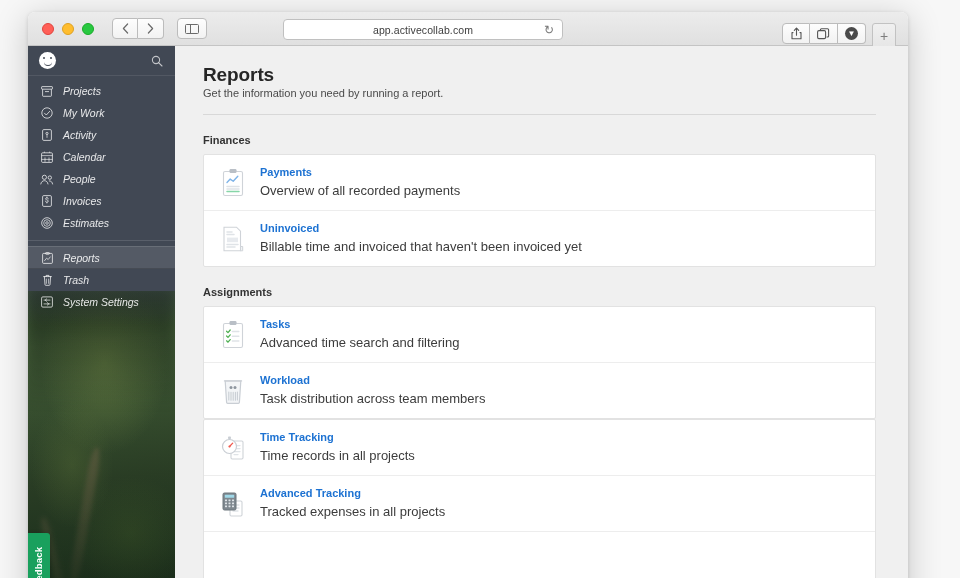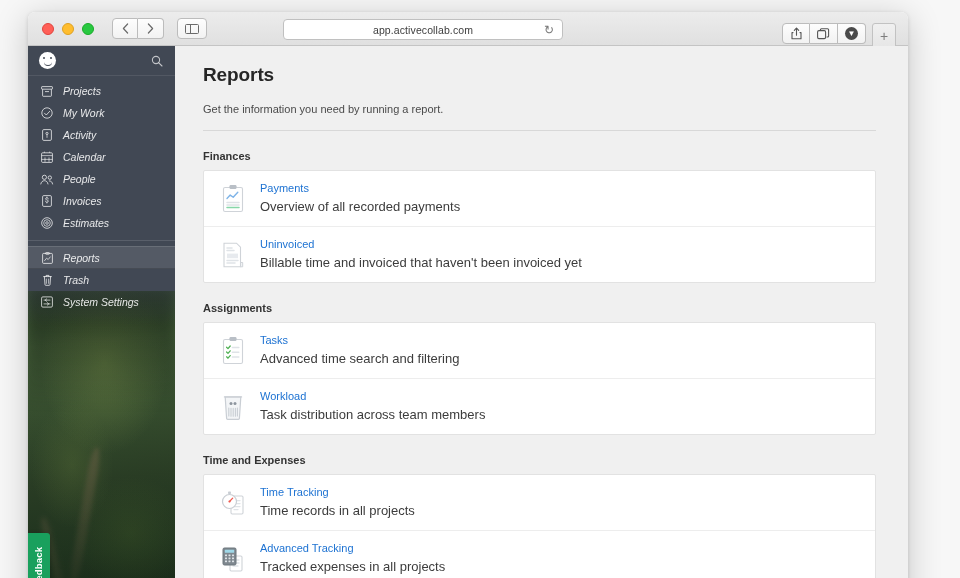--- a/index.html
+++ b/index.html
@@ -215,42 +215,42 @@
     color:#fff; font-size:9.5px; font-weight:bold; letter-spacing:.2px;
   }
 
   
   .main {
     flex:1; background:#f0f0f0;
     padding:18px 32px 0 28px;
     overflow:hidden;
   }
   .page-title { font-size:19px; font-weight:bold; color:#262626; letter-spacing:-.1px; }
-  .page-sub { font-size:11px; color:#4a4a4a; margin-top:17px; }
+  .page-sub { font-size:11px; color:#4a4a4a; margin-top:1px; }
   .hr { height:1px; background:#d8d8d8; margin:15px 0 0 0; }
 
   .section-title {
     font-size:11px; font-weight:bold; color:#333;
     margin:19px 0 8px 0;
   }
   .card-list {
     background:#fff;
     border:1px solid #e2e2e2;
     border-radius:2px;
   }
   .card-row {
     display:flex; align-items:center;
     padding:11px 14px;
     border-bottom:1px solid #ededed;
     cursor:pointer;
     min-height:50px;
   }
   .card-row:last-child { border-bottom:none; }
   .card-ic { width:30px; flex:0 0 30px; margin-right:12px; display:flex; justify-content:center; }
-  .card-name { font-size:11px; font-weight:normal; color:#1d72d2; margin-bottom:3px; }
+  .card-name { font-size:11px; font-weight:bold; color:#1d72d2; margin-bottom:3px; }
   .card-desc { font-size:13px; color:#3c3c3c; }
 </style>
 </head>
 <body>
 
 <div class="window">
 
   <div class="titlebar">
     <div class="traffic">
       <div class="dot red"></div>
@@ -514,21 +514,20 @@
               <path d="M8.8 16v8M11 16.2v8M13.2 16.2v8M15.4 16.2v8M17.4 16v8" stroke="#c9ced4" stroke-width="1.1" stroke-linecap="round"></path>
             </svg>
           </span>
           <span>
             <span class="card-name" style="display:block">Workload</span>
             <span class="card-desc">Task distribution across team members</span>
           </span>
         </div>
       </div>
 
-      <div class="section-title">Time and Expenses</div>
       <div class="card-list">
 
         <div class="card-row">
           <span class="card-ic">
             <svg width="28" height="30" viewBox="0 0 28 30">
               <rect x="12" y="8" width="12" height="18" rx="1.2" fill="#fff" stroke="#cfd3d8" stroke-width="1.1"></rect>
               <path d="M15 12.6h6M15 15.6h6M15 18.6h6M15 21.6h4" stroke="#dfe3e7" stroke-width="1.3" stroke-linecap="round"></path>
               <circle cx="10.5" cy="13.5" r="7" fill="#fff" stroke="#c9ced4" stroke-width="1.2"></circle>
               <rect x="9" y="3.4" width="3" height="2.6" rx=".8" fill="#c9ced4"></rect>
               <path d="M10.5 6v1" stroke="#c9ced4" stroke-width="1.2"></path>

